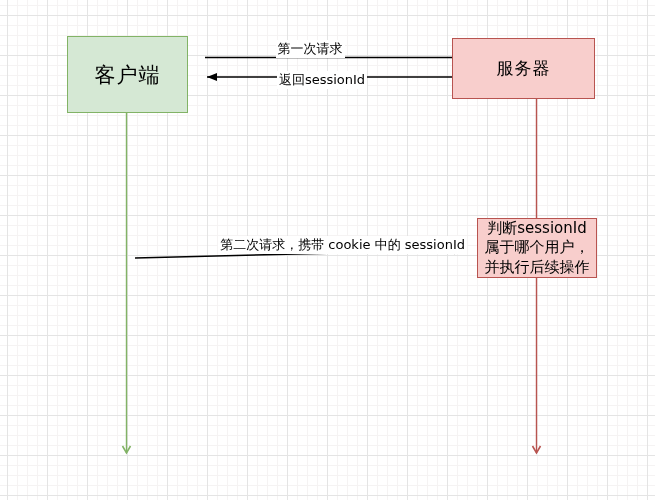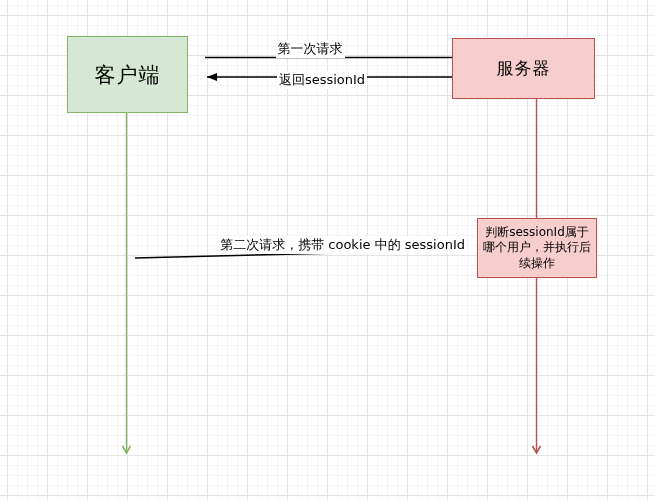--- a/index.html
+++ b/index.html
@@ -46,21 +46,21 @@
     left: 452px; top: 38px; width: 143px; height: 61px;
     background: #f8cecc;
     border: 1px solid #b85450;
     font-size: 17px;
     letter-spacing: 1px;
   }
   .node-process {
     left: 477px; top: 218px; width: 120px; height: 60px;
     background: #f8cecc;
     border: 1px solid #b85450;
-    font-size: 12px;
+    font-size: 15px;
     line-height: 1.3;
     padding: 2px;
   }
   .edge-label {
     position: absolute;
     display: flex;
     justify-content: center;
     font-size: 13px;
     color: #000000;
     white-space: nowrap;

